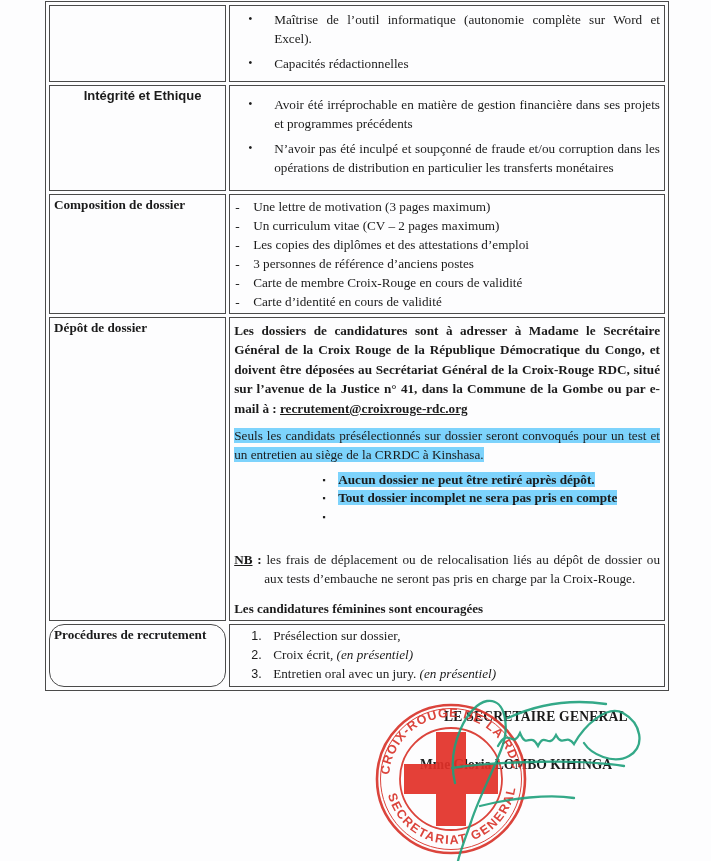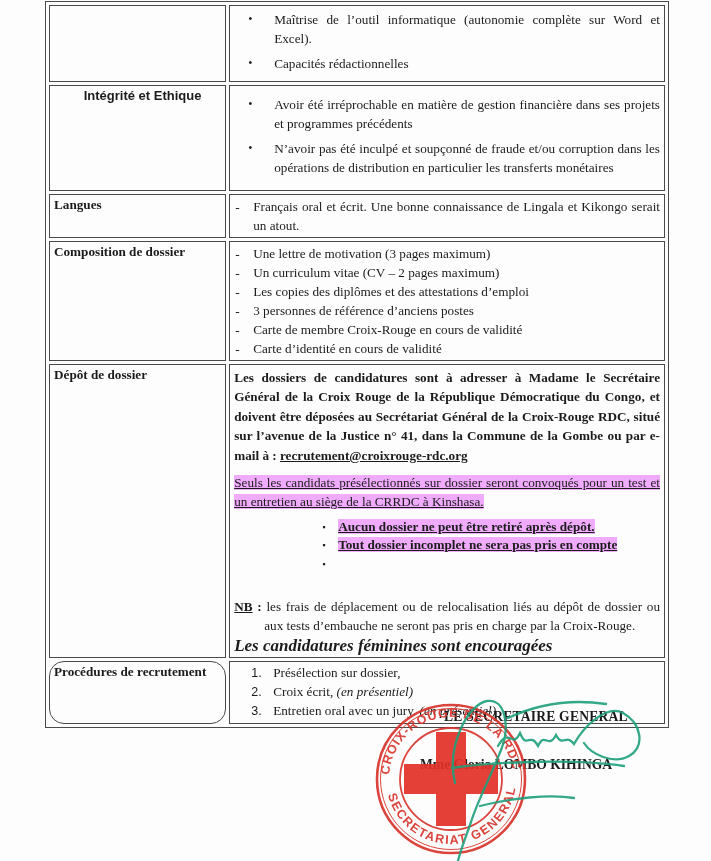--- a/index.html
+++ b/index.html
@@ -30,26 +30,26 @@
   .dashes .mk{width:18px;margin-left:1px;}
   .dashes .li{margin:0;}
   .tight{line-height:15.9px;}
   .steps .mk{width:22px;margin-left:17px;font-family:"Liberation Sans",sans-serif;font-size:12.5px;}
   .steps .li{margin:0 0 1px 0;line-height:18px;}
   .squares .mk{width:16px;margin-left:88px;font-size:9px;line-height:18px;}
   .squares .li{margin:0;line-height:18.5px;font-weight:bold;}
   .just{text-align:justify;}
   .b{font-weight:bold;}
   .i{font-style:italic;text-align:center;}
-  .hl{background:#f0abfc;text-decoration:underline;}
+  .hl{background:#7dd3fc;}
   .email{text-decoration:underline;font-weight:bold;color:#1b1b1b;}
   .nb{padding-left:30px;text-indent:-30px;margin-top:24px;}
   .nb-label{font-weight:bold;text-decoration:underline;}
   .mt6{margin-top:6px;} .mt8{margin-top:8px;}
-  .fem{font-weight:bold;font-style:italic;font-size:17px;}
+  .fem{font-weight:bold;margin-top:10px;font-size:13px;}
   
   .place-date{position:absolute;left:447px;top:677px;font-size:13px;}
   .sig-title{position:absolute;left:444px;top:709px;font-size:13.6px;font-weight:bold;letter-spacing:.2px;}
   .sig-name{position:absolute;left:420px;top:757px;font-size:13.6px;font-weight:bold;}
   .stamp-svg{position:absolute;left:368px;top:702px;}
   .signature-svg{position:absolute;left:360px;top:688px;}
 </style>
 </head>
 <body>
 
@@ -79,29 +79,20 @@
           <span class="mk">•</span>
           <span class="tx just">Avoir été irréprochable en matière de gestion financière dans ses projets et programmes précédents</span>
         </div>
         <div class="li">
           <span class="mk">•</span>
           <span class="tx just">N’avoir pas été inculpé et soupçonné de fraude et/ou corruption dans les opérations de distribution en particulier les transferts monétaires</span>
         </div>
       </td>
     </tr>
 
-    <tr>
-      <td class="lbl" style="height:36px;"><span>Langues</span></td>
-      <td class="val dashes">
-        <div class="li">
-          <span class="mk">-</span>
-          <span class="tx just">Français oral et écrit. Une bonne connaissance de Lingala et Kikongo serait un atout.</span>
-        </div>
-      </td>
-    </tr>
 
     <tr>
       <td class="lbl" style="height:96px;"><span>Composition de dossier</span></td>
       <td class="val dashes tight">
         <div class="li">
               <span class="mk">-</span>
               <span class="tx">Une lettre de motivation (3 pages maximum)</span>
             </div>
         <div class="li">
               <span class="mk">-</span>

